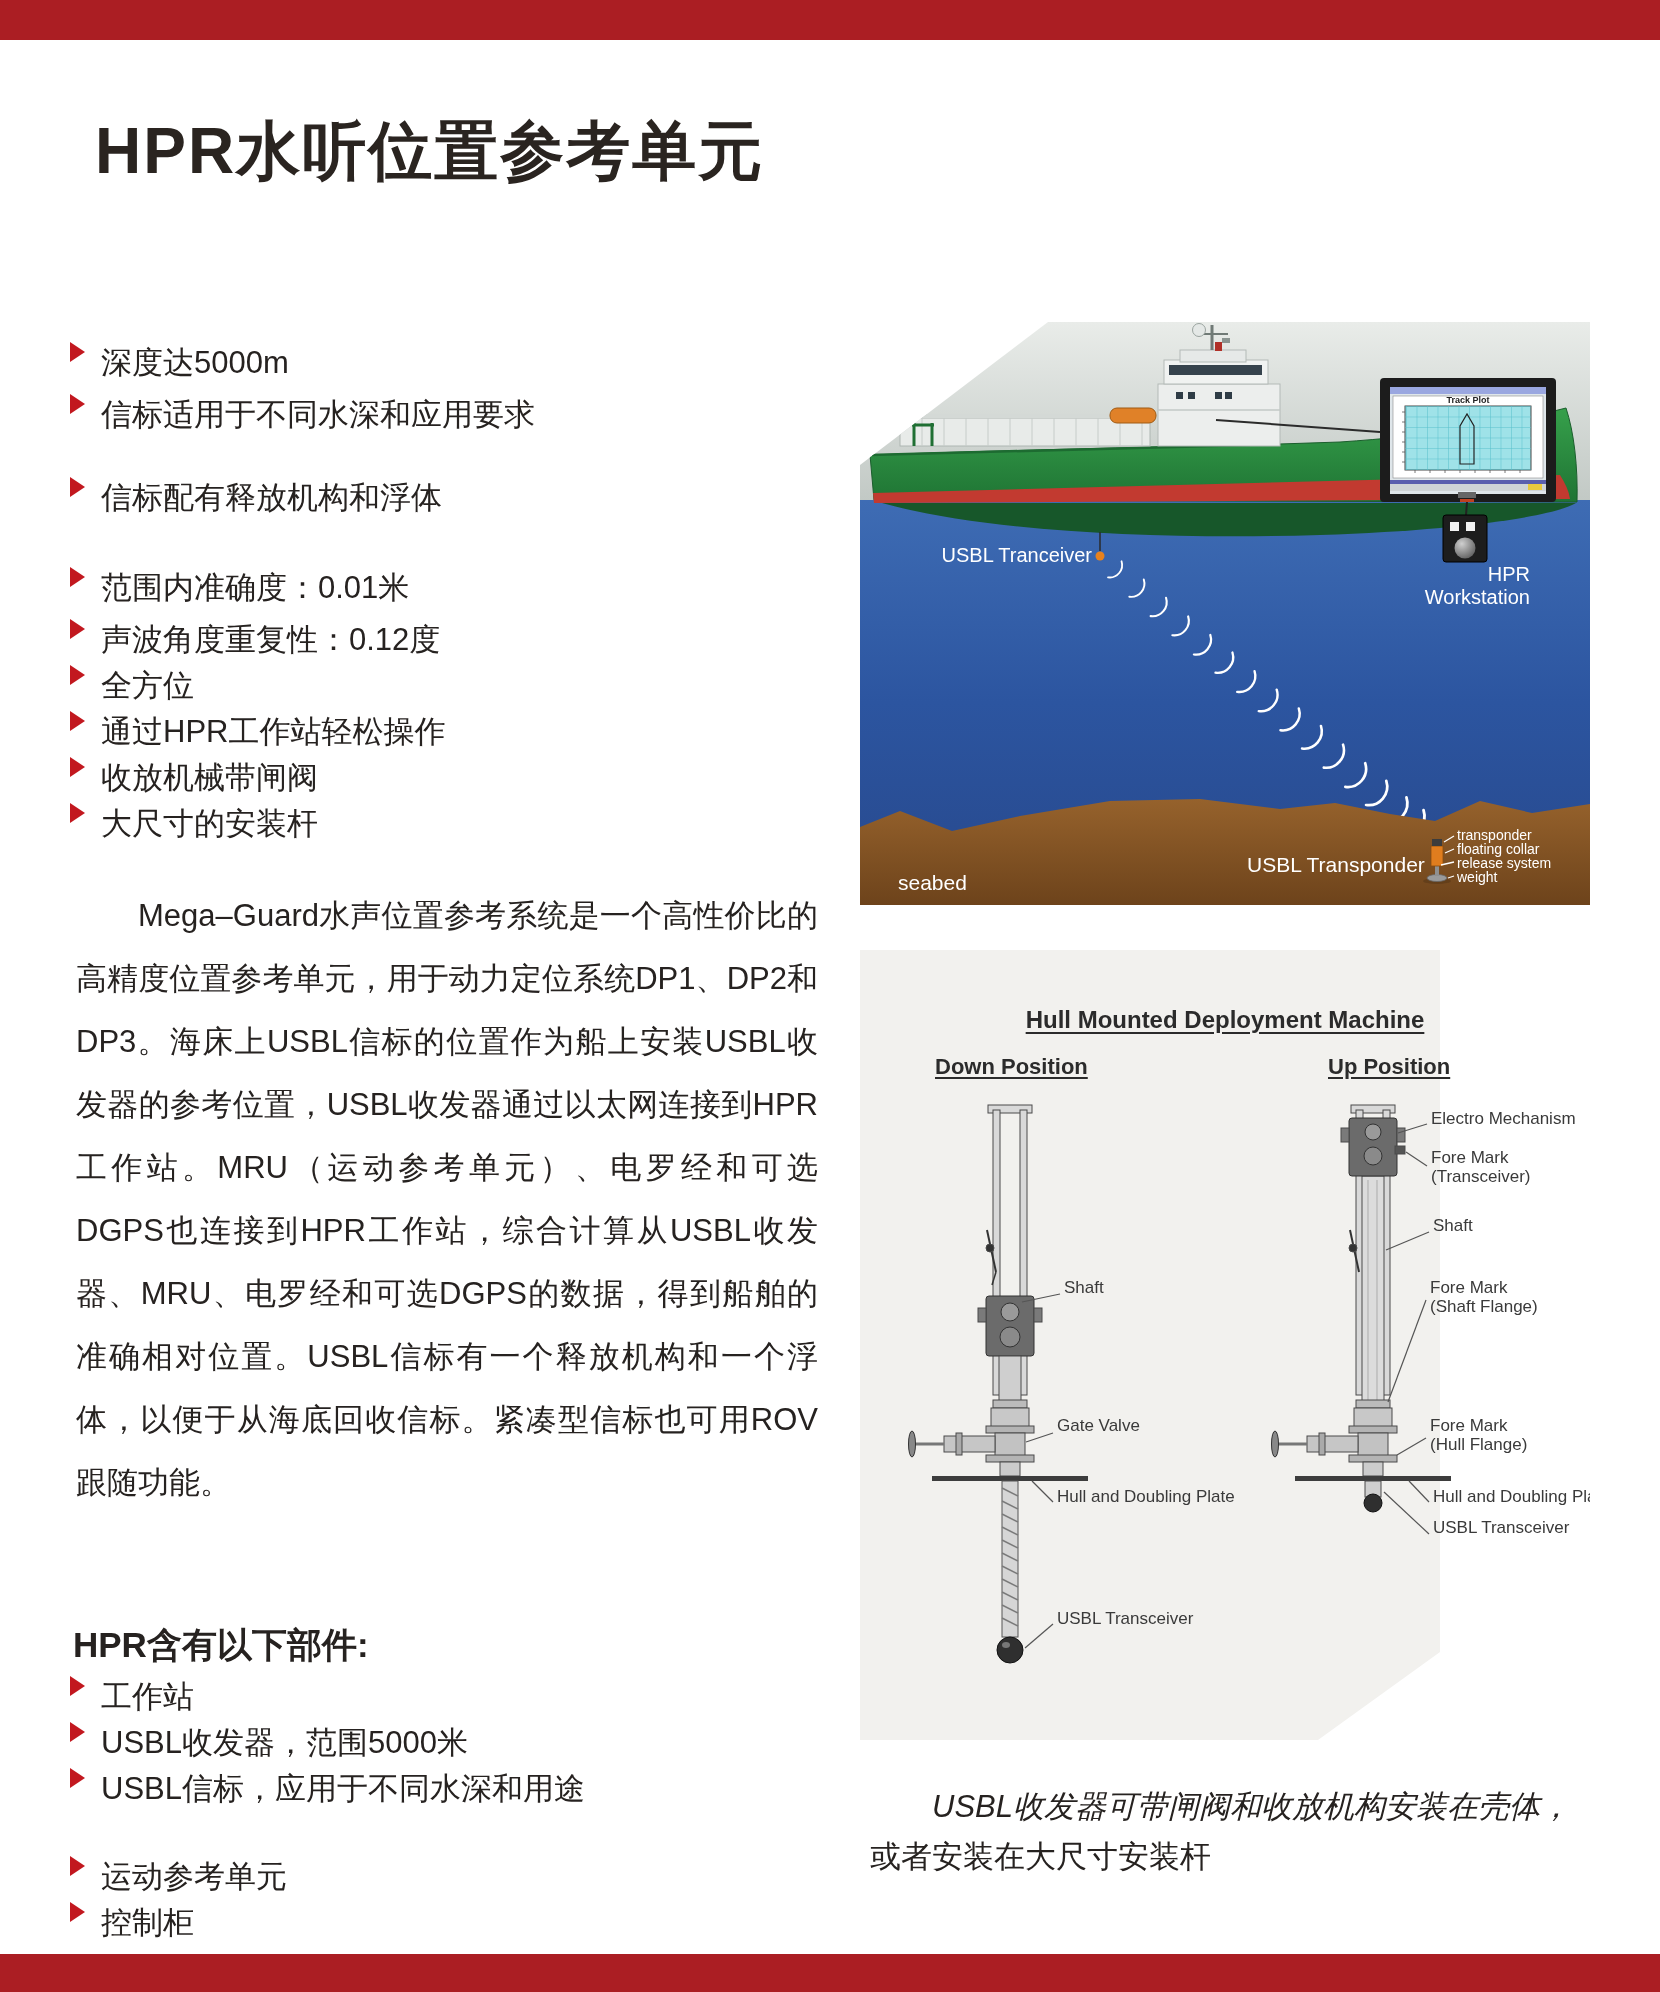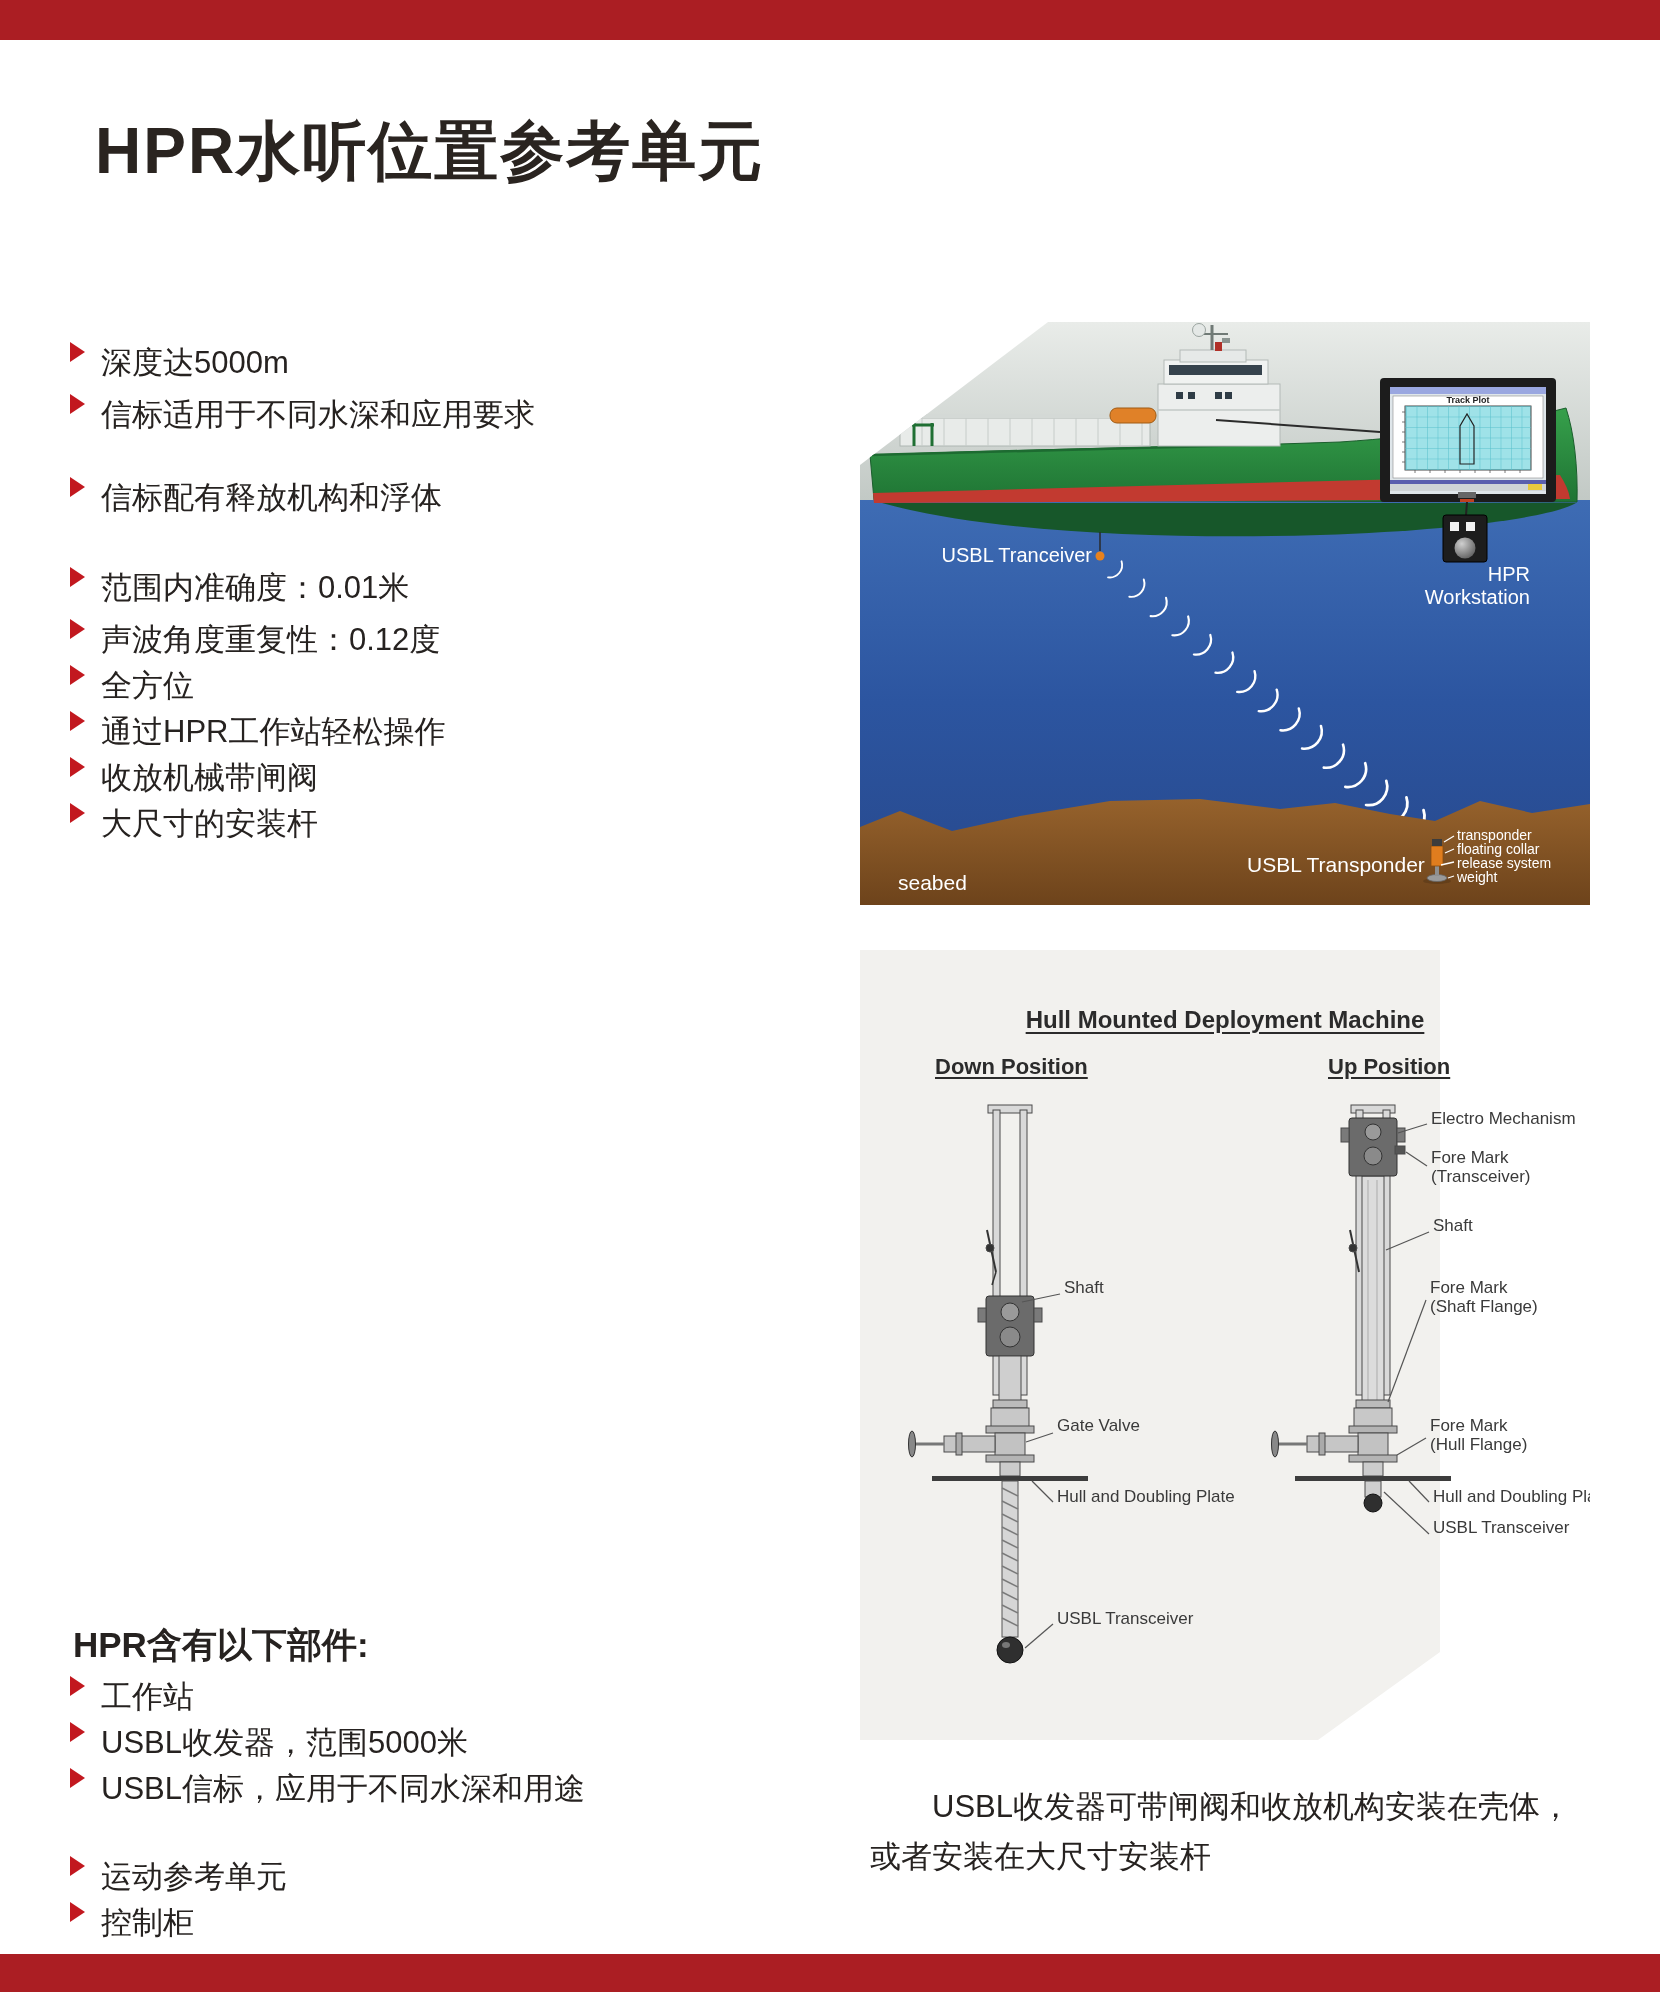--- a/index.html
+++ b/index.html
@@ -28,21 +28,21 @@
   .machinebox svg{position:absolute;left:0;top:0;}
   .mb-title{position:absolute;left:0;top:56px;width:730px;text-align:center;font-size:24px;font-weight:bold;
             color:#2b2b2b;text-decoration:underline;text-underline-offset:4px;}
   .pos-label{position:absolute;font-size:22px;font-weight:bold;color:#2b2b2b;white-space:nowrap;
              text-decoration:underline;text-underline-offset:3px;}
   .pos-down{left:75px;top:104px;}
   .pos-up{left:468px;top:104px;}
   .mlabel{position:absolute;font-size:17px;color:#3a3a3a;white-space:nowrap;line-height:19px;}
   .heading2{position:absolute;left:73px;top:1622px;font-size:35px;font-weight:bold;color:#262220;margin:0;}
   .note{position:absolute;left:870px;top:1782px;width:724px;font-size:31px;line-height:50px;color:#262220;}
-  .note .l1{text-indent:2em;}
+  .note .l1{text-indent:2em;font-style:italic;}
 </style>
 </head>
 <body>
 
 <div class="page">
 
   <div class="bar top"></div>
 
   <h1 class="title">HPR水听位置参考单元</h1>
 
@@ -78,20 +78,21 @@
     <div class="feat" style="top:757px">
         <span class="tri"></span>
         <span class="ftxt">收放机械带闸阀</span>
       </div>
     <div class="feat" style="top:803px">
         <span class="tri"></span>
         <span class="ftxt">大尺寸的安装杆</span>
       </div>
   </div>
 
+  <p class="intro">Mega–Guard水声位置参考系统是一个高性价比的高精度位置参考单元，用于动力定位系统DP1、DP2和DP3。海床上USBL信标的位置作为船上安装USBL收发器的参考位置，USBL收发器通过以太网连接到HPR工作站。MRU（运动参考单元）、电罗经和可选DGPS也连接到HPR工作站，综合计算从USBL收发器、MRU、电罗经和可选DGPS的数据，得到船舶的准确相对位置。USBL信标有一个释放机构和一个浮体，以便于从海底回收信标。紧凑型信标也可用ROV跟随功能。</p>
 
   <div class="shipbox">
     <svg width="730" height="583" viewBox="0 0 730 583">
       <defs>
         <linearGradient id="skyG" x1="0" y1="0" x2="0" y2="1">
           <stop offset="0" stop-color="#e9ece9"></stop>
             <stop offset="1" stop-color="#c2c9c5"></stop>
         </linearGradient>
         <linearGradient id="seaG" x1="0" y1="0" x2="0" y2="1">
           <stop offset="0" stop-color="#3e6cb4"></stop>

